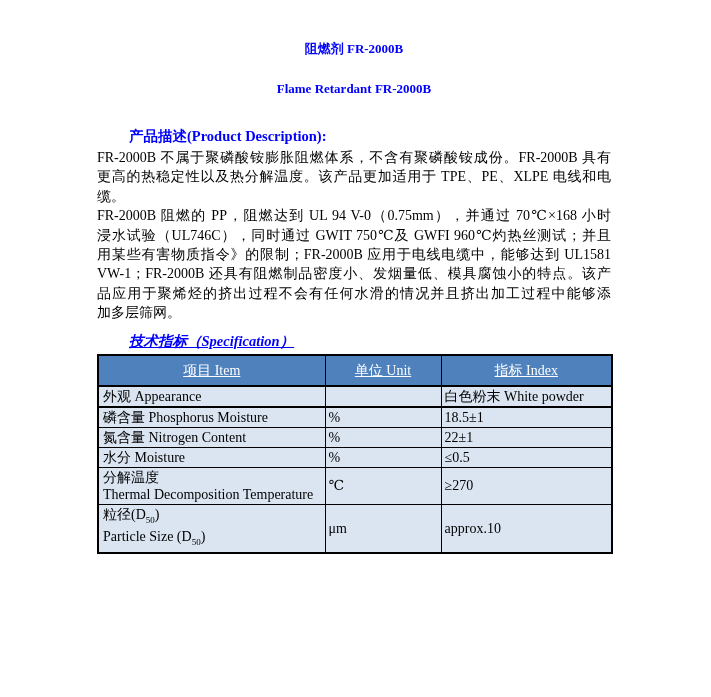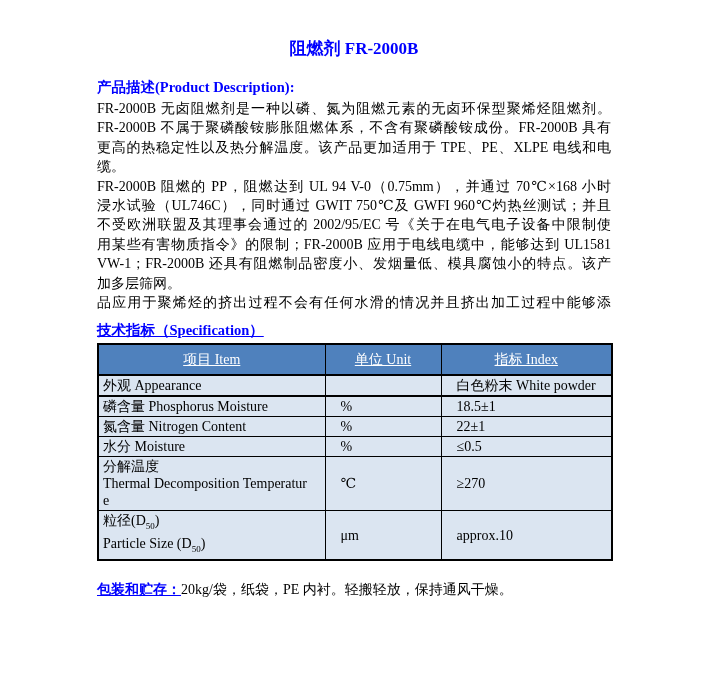--- a/index.html
+++ b/index.html
@@ -10,80 +10,79 @@
   }
   *{margin:0;padding:0;box-sizing:border-box;}
   html,body{background:#ffffff;}
   body{
     width:711px;height:697px;overflow:hidden;
     font-family:"Liberation Serif","DejaVu Serif",serif;
     color:#000;
   }
   .page{padding:38px 100px 0 97px;}
   .title{
-    text-align:center;font-weight:bold;font-size:17px;line-height:22px;
+    text-align:center;font-weight:bold;font-size:13px;line-height:22px;
     color:var(--accent);margin-bottom:18px;
   }
   .title.en{margin-bottom:27px;}
   .heading{
     font-size:14.5px;font-weight:bold;color:var(--accent);
-    line-height:19px;margin-bottom:2px;
+    line-height:19px;margin-bottom:2px;margin-left:32px;
   }
-  .heading.u{text-decoration:underline;}
+  .heading.u{text-decoration:underline;font-style:italic;}
   .para{font-size:14px;line-height:19.4px;}
   .tline{text-align:justify;text-align-last:justify;}
   .tline.lastline{text-align:left;text-align-last:auto;}
   .spec-heading{margin-top:9px;}
   table.spec-table{
     border-collapse:collapse;table-layout:fixed;width:514px;
     border:2px solid var(--border);margin-top:3px;
   }
   .spec-table th{
     background:var(--hdr-bg);color:#ffffff;font-weight:normal;
     text-align:center;font-size:14px;height:26px;
     border:1px solid var(--border);border-bottom:2.5px solid var(--border);
     padding:6px 2px;line-height:17px;
   }
   .spec-table th .hd{text-decoration:underline;}
   .spec-table td{
     background:var(--row-bg);border:1px solid var(--border);
-    font-size:14px;line-height:17px;padding:1px 15px;height:20px;
+    font-size:14px;line-height:17px;padding:1px 3px;height:20px;
     vertical-align:middle;
   }
   .spec-table tr.first-row td{border-bottom:2px solid var(--border);}
   .spec-table td.c-item{text-align:left;word-break:break-all;padding-left:4px;}
   .spec-table td.c-unit,.spec-table td.c-index{}
   sub{font-size:9px;vertical-align:sub;}
   sup{font-size:9px;vertical-align:super;}
   .pack{margin-top:19px;font-size:14px;line-height:19.4px;}
   .pack .label{color:var(--accent);font-weight:bold;text-decoration:underline;}
 </style>
 </head>
 <body>
 
 <div class="page">
 
   <div class="title">阻燃剂 FR-2000B</div>
+  <div class="title en">Flame Retardant FR-2000B</div>
 
   <div class="heading">产品描述(Product Description):</div>
 
   <div class="para">
-      <div class="tline">FR-2000B 无卤阻燃剂是一种以磷、氮为阻燃元素的无卤环保型聚烯烃阻燃剂。</div>
       <div class="tline">FR-2000B 不属于聚磷酸铵膨胀阻燃体系，不含有聚磷酸铵成份。FR-2000B 具有</div>
       <div class="tline">更高的热稳定性以及热分解温度。该产品更加适用于 TPE、PE、XLPE 电线和电</div>
       <div class="tline lastline">缆。</div>
     </div>
   <div class="para">
       <div class="tline">FR-2000B 阻燃的 PP，阻燃达到 UL 94 V-0（0.75mm），并通过 70℃×168 小时</div>
       <div class="tline">浸水试验（UL746C），同时通过 GWIT 750℃及 GWFI 960℃灼热丝测试；并且</div>
-      <div class="tline">不受欧洲联盟及其理事会通过的 2002/95/EC 号《关于在电气电子设备中限制使</div>
       <div class="tline">用某些有害物质指令》的限制；FR-2000B 应用于电线电缆中，能够达到 UL1581</div>
       <div class="tline">VW-1；FR-2000B 还具有阻燃制品密度小、发烟量低、模具腐蚀小的特点。该产</div>
+      <div class="tline">品应用于聚烯烃的挤出过程不会有任何水滑的情况并且挤出加工过程中能够添</div>
       <div class="tline lastline">加多层筛网。</div>
-      <div class="tline">品应用于聚烯烃的挤出过程不会有任何水滑的情况并且挤出加工过程中能够添</div>
     </div>
 
   <div class="heading u spec-heading">技术指标（Specification）</div>
 
   <table class="spec-table">
     <colgroup>
       <col style="width:227px">
       <col style="width:116px">
       <col style="width:171px">
     </colgroup>
@@ -135,17 +134,14 @@
           <td class="c-item">
             <div>粒径(D<sub>50</sub>)</div>
             <div>Particle Size (D<sub>50</sub>)</div>
           </td>
           <td class="c-unit">μm</td>
           <td class="c-index">approx.10</td>
         </tr>
       </tbody>
   </table>
 
-  <div class="pack">
-    <span class="label">包装和贮存：</span><span>20kg/袋，纸袋，PE 内衬。轻搬轻放，保持通风干燥。</span>
-  </div>
 
 </div>
 
 </body></html>

